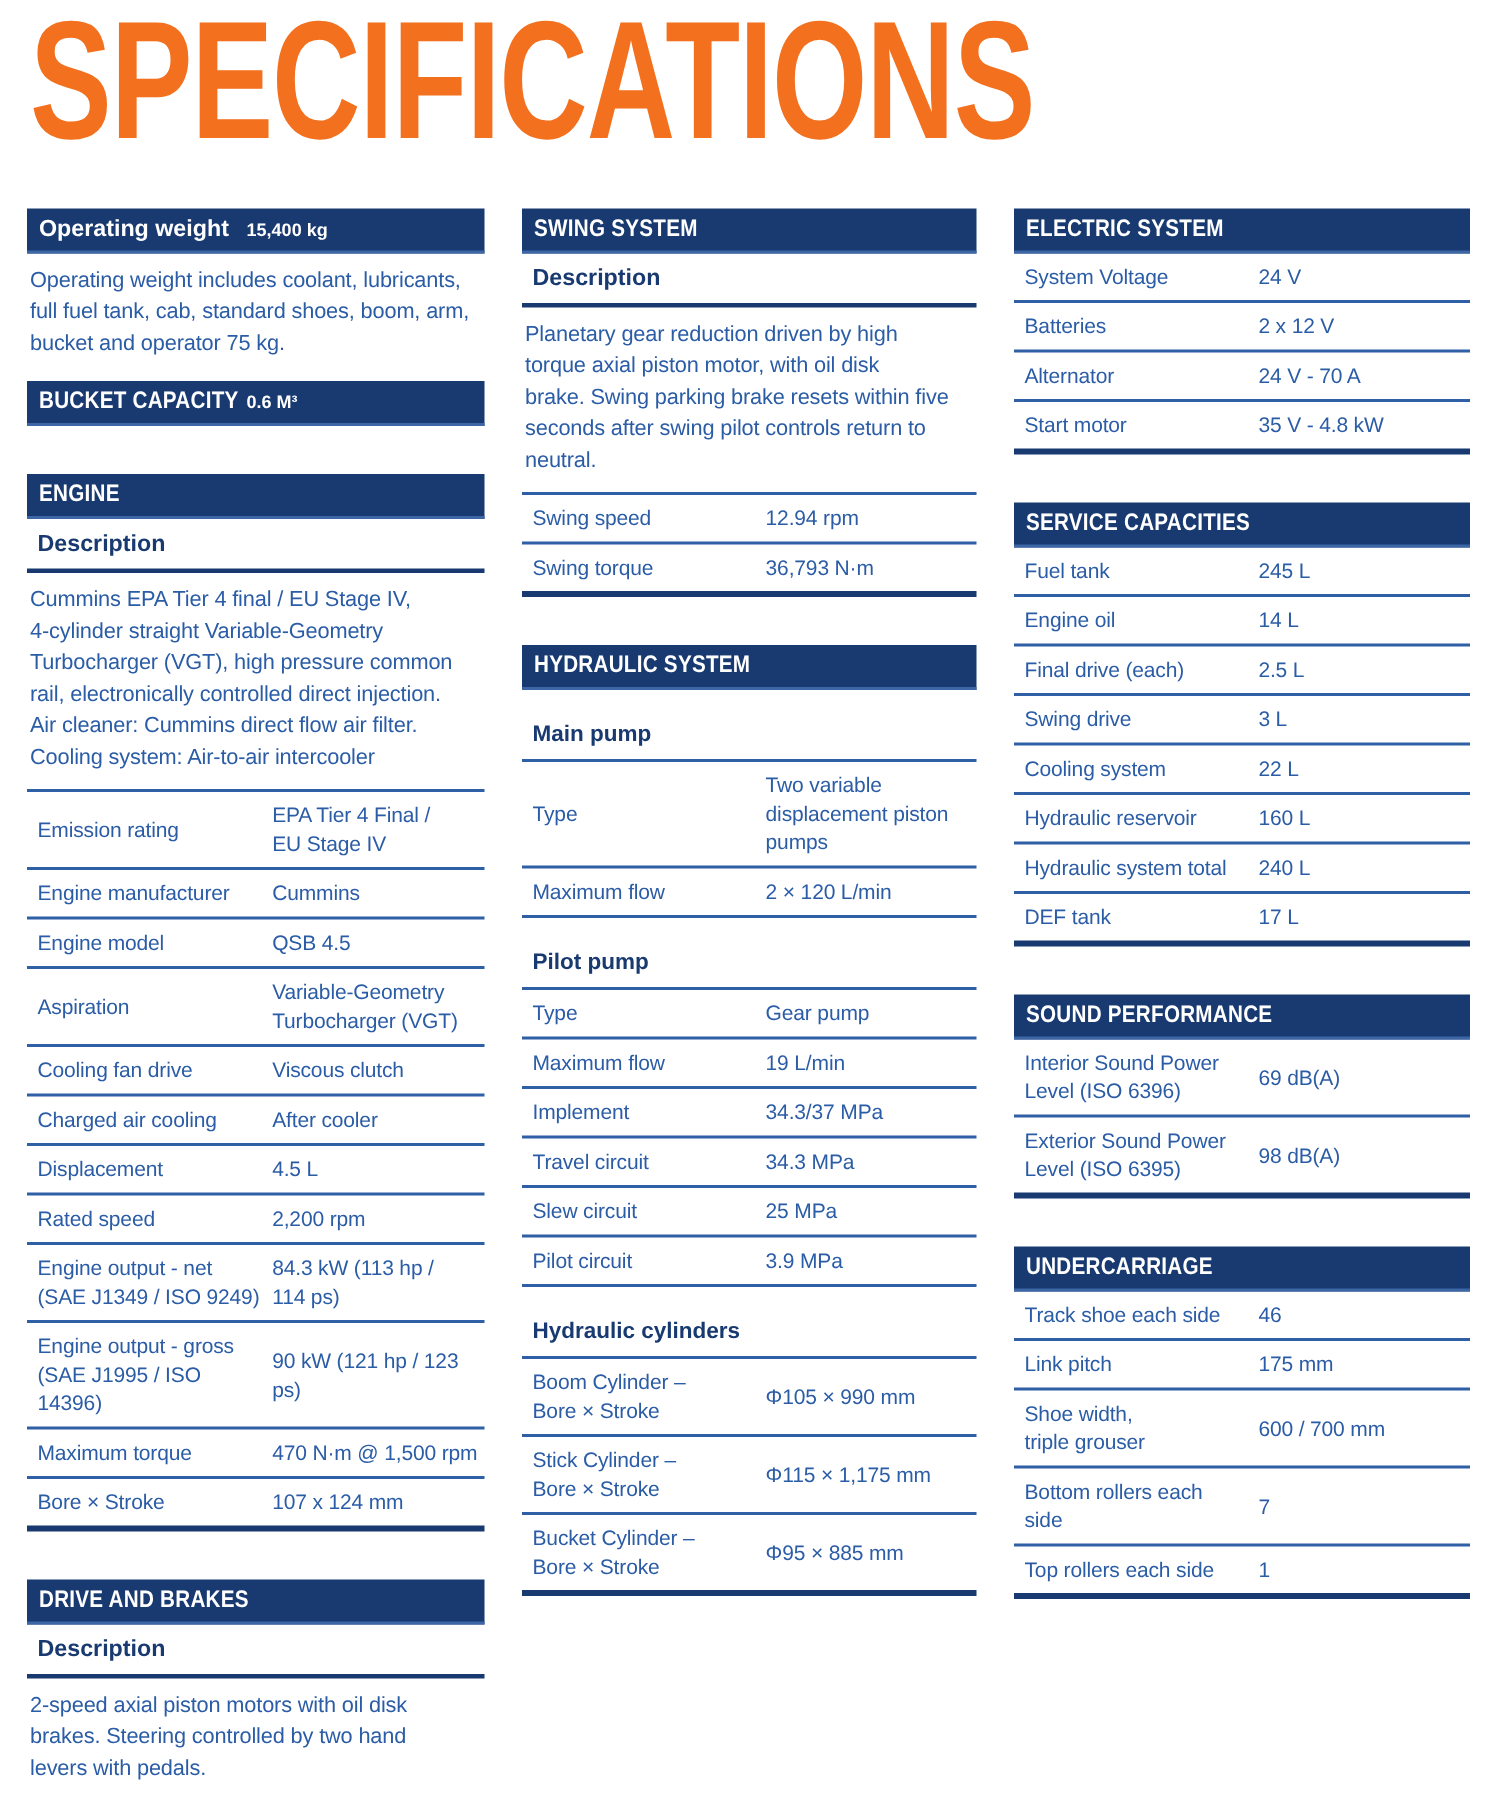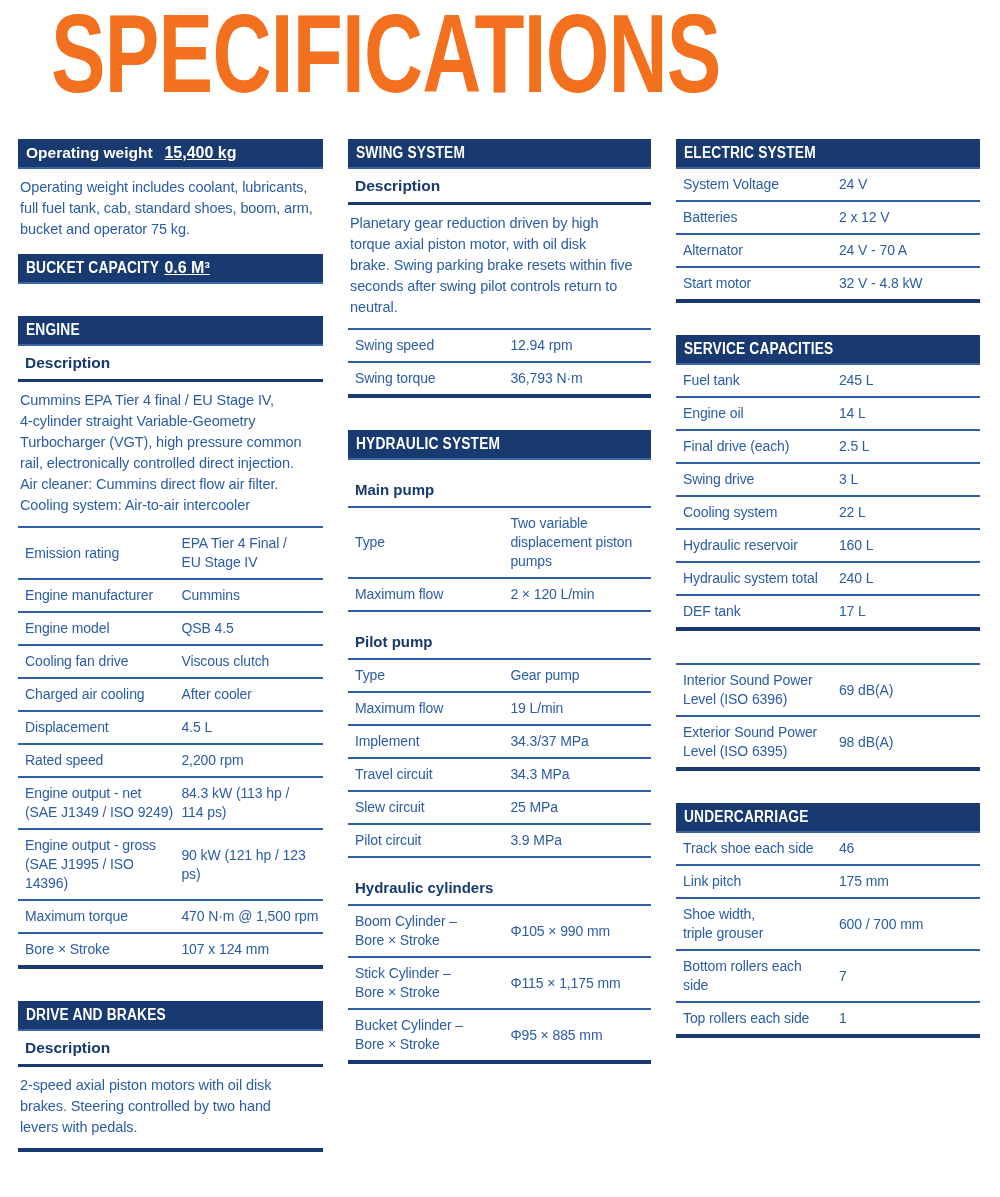--- a/index.html
+++ b/index.html
@@ -9,21 +9,21 @@
     --baredge:#3d66a6;
     --orange:#f3701e;
   }
   *{box-sizing:border-box;}
   html,body{margin:0;padding:0;}
   body{
     width:1000px;height:1197px;overflow:hidden;background:#ffffff;
     font-family:"Liberation Sans","DejaVu Sans",sans-serif;
   }
   .title{
-    margin:2px 0 0 20px;height:104px;white-space:nowrap;text-align:center;
+    margin:2px 0 0 20px;height:104px;white-space:nowrap;
   }
   .title-inner{
     display:inline-block;transform:scaleX(.73);transform-origin:0 0;
     font-size:112px;line-height:104px;font-weight:bold;color:var(--orange);
     letter-spacing:-1px;
   }
   .cols{display:flex;gap:25px;padding:0 18px;margin-top:33px;align-items:flex-start;}
   .col{display:block;}
   .col-l{width:305px;}
   .col-m{width:303px;}
@@ -31,21 +31,21 @@
   .sec{border-bottom:4px solid var(--navy);margin-top:32px;}
   .col > :first-child{margin-top:0;}
   .noborder{border-bottom:none;}
   .bar{
     position:relative;background:var(--navy);color:#fff;height:30px;
     display:flex;align-items:center;padding:0 8px;
     border-bottom:2px solid var(--baredge);white-space:nowrap;
   }
   .bt{font-size:15.5px;font-weight:bold;}
   .cond{display:inline-block;transform:scaleX(.86);transform-origin:0 50%;font-size:16px;letter-spacing:.2px;}
-  .bv{position:absolute;left:48%;font-size:16px;font-weight:bold;text-decoration:underline;}
+  .bv{position:absolute;left:48%;font-size:12px;font-weight:bold;}
   .dh{
     color:var(--navy);font-weight:bold;font-size:15.5px;
     padding:8px 0 7px 7px;border-bottom:3px solid var(--navy);
   }
   .para{
     margin:0;color:var(--blue);font-size:14.5px;line-height:21px;
     letter-spacing:-0.1px;padding:8px 0 10px 2px;white-space:pre-line;
   }
   .sh{
     color:var(--navy);font-weight:bold;font-size:15px;
@@ -104,20 +104,25 @@
       </div>
       <div class="row">
         <div class="lbl">Engine manufacturer</div>
         <div class="val">Cummins</div>
       </div>
       <div class="row">
         <div class="lbl">Engine model</div>
         <div class="val">QSB 4.5</div>
       </div>
       <div class="row">
+        <div class="lbl">Aspiration</div>
+        <div class="val">Variable-Geometry
+Turbocharger (VGT)</div>
+      </div>
+      <div class="row">
         <div class="lbl">Cooling fan drive</div>
         <div class="val">Viscous clutch</div>
       </div>
       <div class="row">
         <div class="lbl">Charged air cooling</div>
         <div class="val">After cooler</div>
       </div>
       <div class="row">
         <div class="lbl">Displacement</div>
         <div class="val">4.5 L</div>
@@ -256,21 +261,21 @@
       <div class="row">
         <div class="lbl">Batteries</div>
         <div class="val">2 x 12 V</div>
       </div>
       <div class="row">
         <div class="lbl">Alternator</div>
         <div class="val">24 V - 70 A</div>
       </div>
       <div class="row">
         <div class="lbl">Start motor</div>
-        <div class="val">32 V - 4.8 kW</div>
+        <div class="val">35 V - 4.8 kW</div>
       </div>
     </div>
 
     <div class="sec">
       <div class="bar">
         <span class="bt cond">SERVICE CAPACITIES</span>
       </div>
       <div class="row">
         <div class="lbl">Fuel tank</div>
         <div class="val">245 L</div>
@@ -299,20 +304,23 @@
         <div class="lbl">Hydraulic system total</div>
         <div class="val">240 L</div>
       </div>
       <div class="row">
         <div class="lbl">DEF tank</div>
         <div class="val">17 L</div>
       </div>
     </div>
 
     <div class="sec">
+      <div class="bar">
+        <span class="bt cond">SOUND PERFORMANCE</span>
+      </div>
       <div class="row">
         <div class="lbl">Interior Sound Power
 Level (ISO 6396)</div>
         <div class="val">69 dB(A)</div>
       </div>
       <div class="row">
         <div class="lbl">Exterior Sound Power
 Level (ISO 6395)</div>
         <div class="val">98 dB(A)</div>
       </div>

